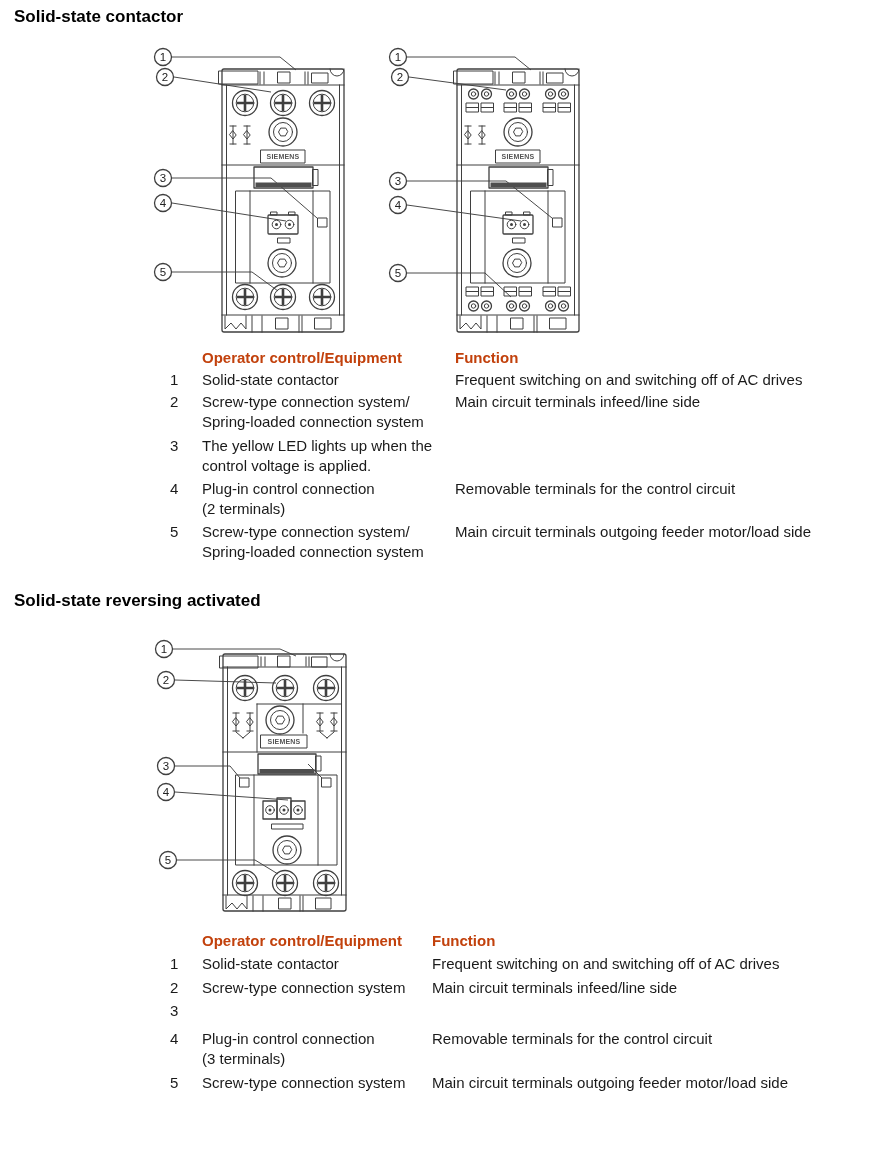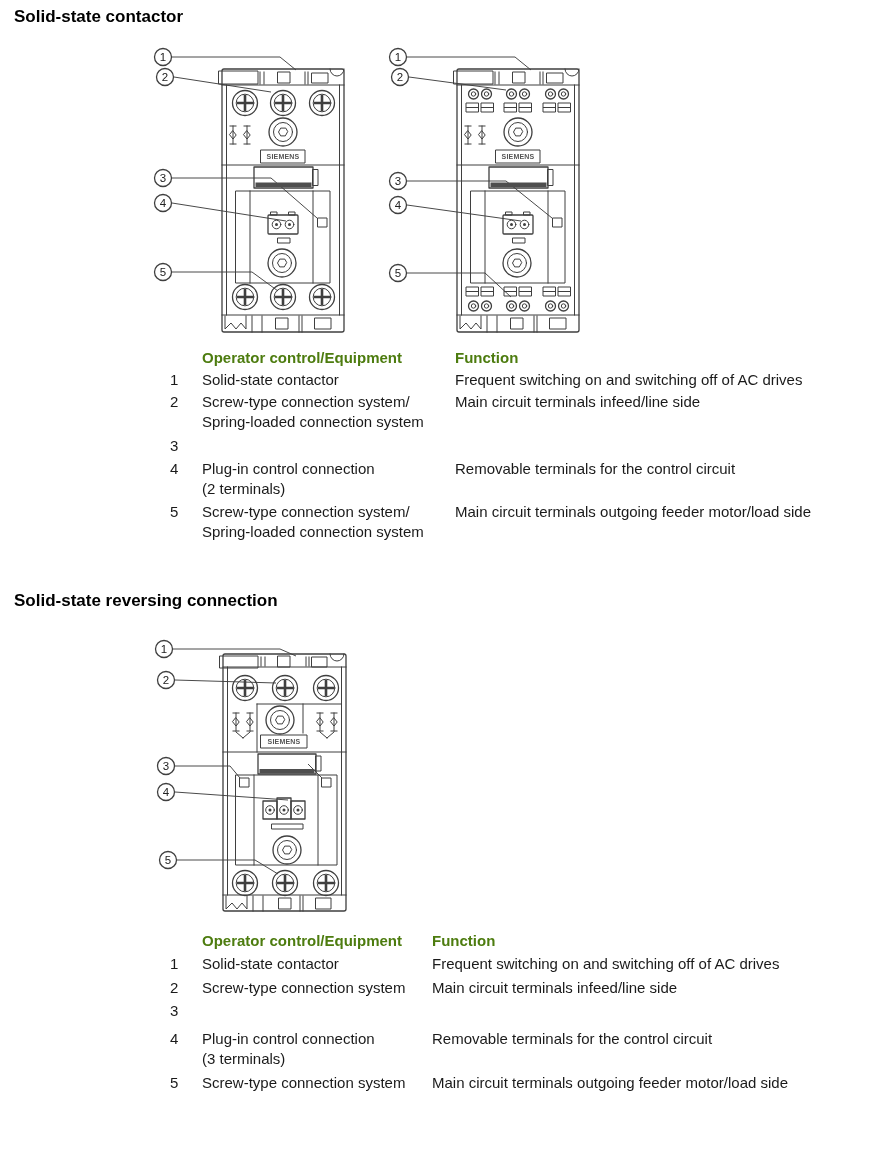--- a/index.html
+++ b/index.html
@@ -13,21 +13,21 @@
   #devB{left:375px;top:45px;}
   #devC{left:140px;top:625px;}
   
   .tbl{position:absolute;left:170px;}
   .t1{top:348px;width:680px;}
   .t2{top:931px;width:702px;}
   .row{display:grid;}
   .t1 .row{grid-template-columns:32px 253px 385px;}
   .t2 .row{grid-template-columns:32px 230px 435px;}
   .c{font-size:15px;line-height:20px;white-space:pre-line;}
-  .head .c{font-weight:bold;color:#4d7c0f;}
+  .head .c{font-weight:bold;color:#c2410c;}
   .t1 .row:nth-of-type(2){margin-top:2px;}
   .t1 .row:nth-of-type(3){margin-top:2px;}
   .t1 .row:nth-of-type(4){margin-top:4px;}
   .t1 .row:nth-of-type(5){margin-top:3px;}
   .t1 .row:nth-of-type(6){margin-top:3px;}
   .t2 .row:nth-of-type(2){margin-top:3px;}
   .t2 .row:nth-of-type(3){margin-top:4px;}
   .t2 .row:nth-of-type(4){margin-top:3px;}
   .t2 .row:nth-of-type(5){margin-top:8px;}
   .t2 .row:nth-of-type(6){margin-top:4px;}
@@ -275,36 +275,37 @@
       <div class="c">Frequent switching on and switching off of AC drives</div>
     </div>
     <div class="row">
       <div class="c">2</div>
       <div class="c">Screw-type connection system/
 Spring-loaded connection system</div>
       <div class="c">Main circuit terminals infeed/line side</div>
     </div>
     <div class="row">
       <div class="c">3</div>
+      <div class="c">The yellow LED lights up when the control voltage is applied.</div>
     </div>
     <div class="row">
       <div class="c">4</div>
       <div class="c">Plug-in control connection
 (2 terminals)</div>
       <div class="c">Removable terminals for the control circuit</div>
     </div>
     <div class="row">
       <div class="c">5</div>
       <div class="c">Screw-type connection system/
 Spring-loaded connection system</div>
       <div class="c">Main circuit terminals outgoing feeder motor/load side</div>
     </div>
   </div>
 
-  <h1 class="sec h-s2">Solid-state reversing connection</h1>
+  <h1 class="sec h-s2">Solid-state reversing activated</h1>
 
   <svg id="devC" class="dev" width="225" height="300" viewBox="0 0 225 300">
     <g>
       <path class="ldr" d="M33,24 H140 L156,31"></path>
       <path class="ldr" d="M35,55 L136,58"></path>
       <path class="ldr" d="M35,141 H90 L100,153 M168,139 L182,153"></path>
       <path class="ldr" d="M35,167 L148,175"></path>
       <path class="ldr" d="M37,235 H115 L138,249"></path>
     </g>
     <g>

